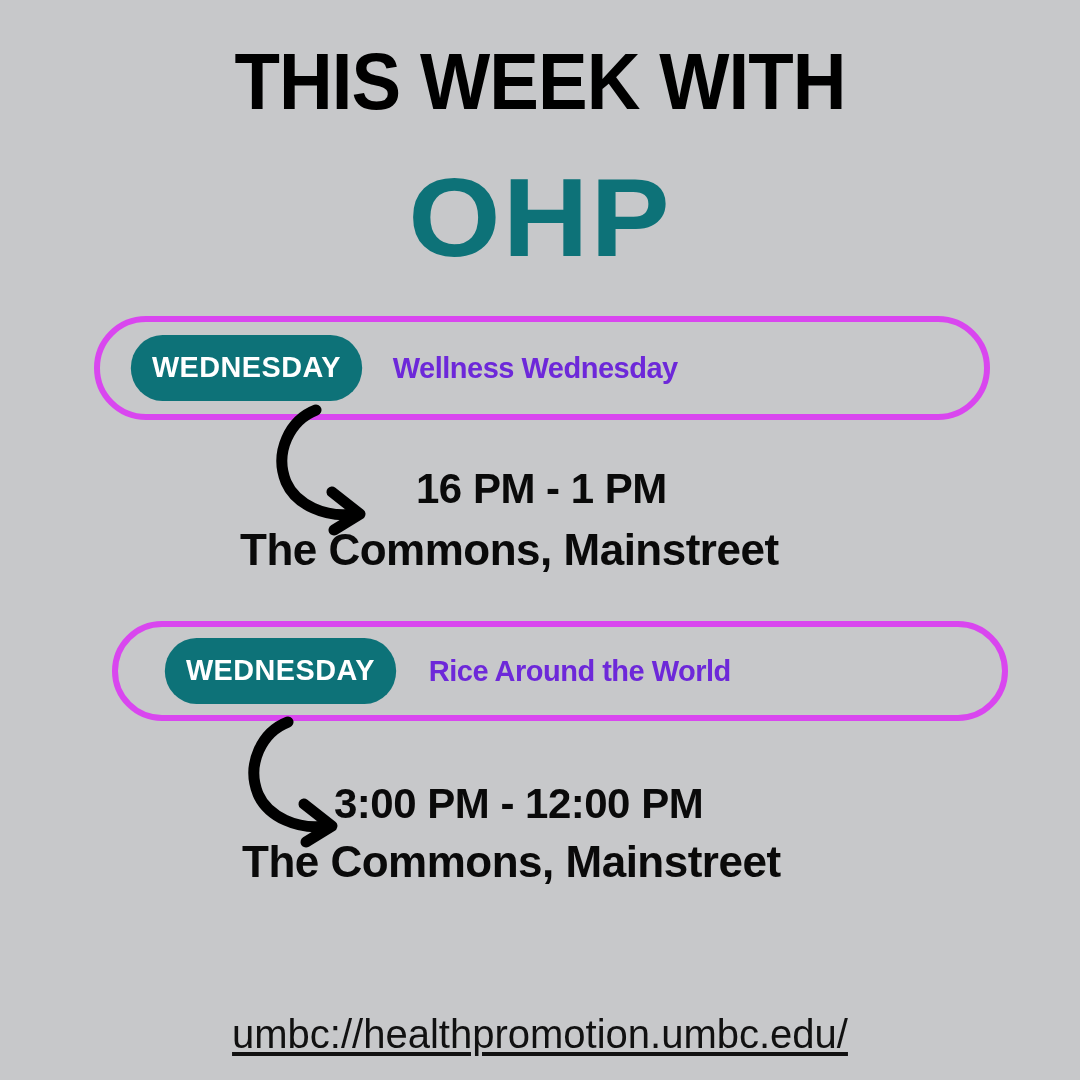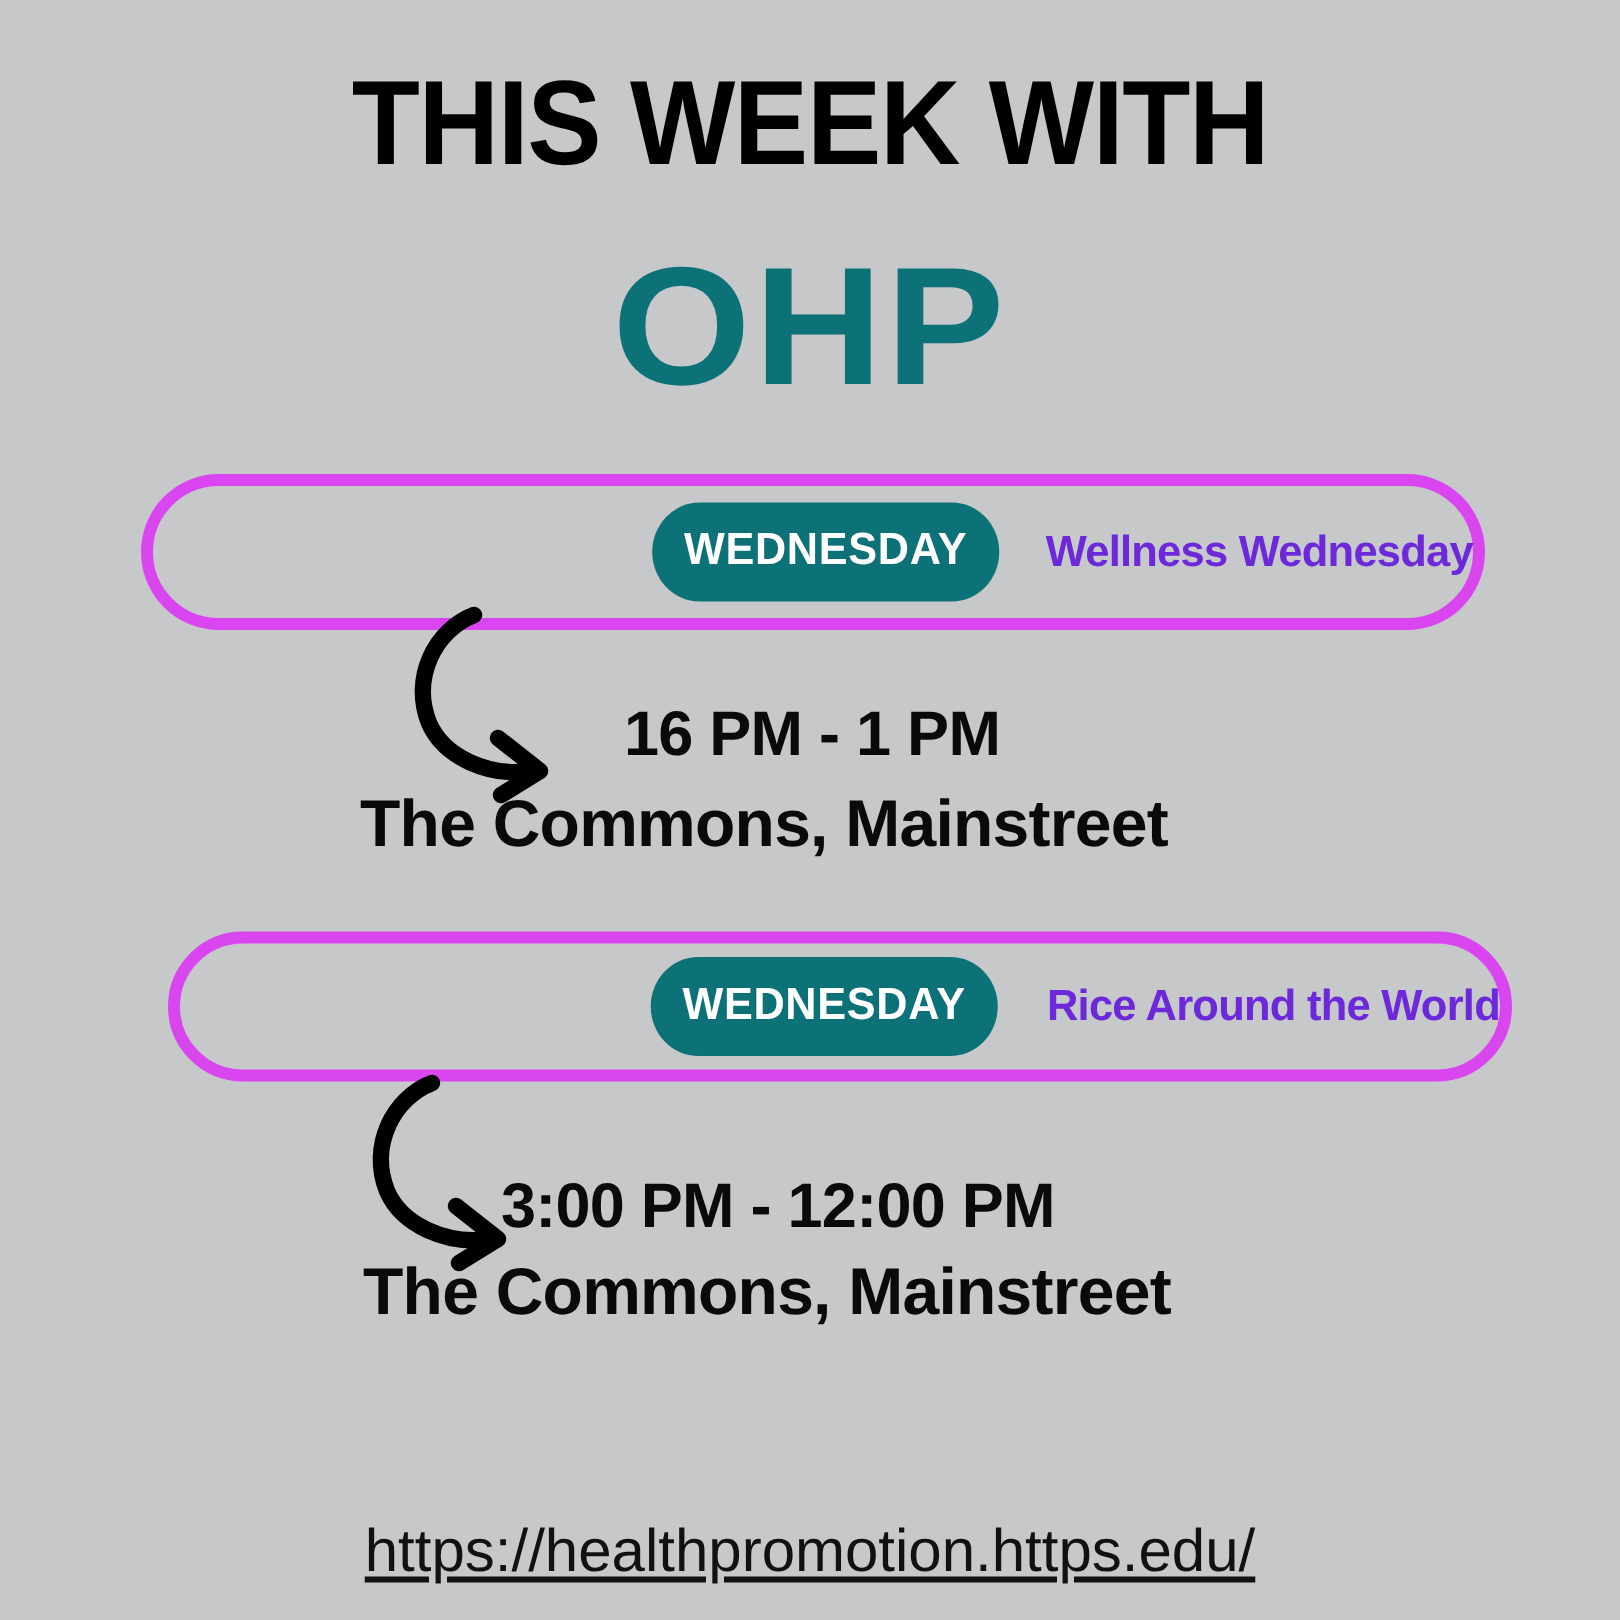--- a/index.html
+++ b/index.html
@@ -55,26 +55,25 @@
   }
 
   
   .event {
     position: absolute;
   }
 
   .card {
     position: absolute;
     box-sizing: border-box;
-    border: 8px solid #d946ef;
+    border: 6px solid #d946ef;
     border-radius: 999px;
     background: transparent;
     display: flex;
     align-items: center;
-    justify-content: flex-end;
   }
 
   .day-badge {
     background: #0d7278;
     border-radius: 999px;
     color: #ffffff;
     font-family: "Liberation Sans Narrow", "Liberation Sans", sans-serif;
     font-weight: 700;
     font-size: 30px;
     letter-spacing: 0.5px;
@@ -168,15 +167,15 @@
     <svg class="arrow" style="left:240px; top:716px;" width="110" height="130" viewBox="0 0 110 130">
       <path d="M 48 6 C 22 16 6 48 18 78 C 28 101 58 114 86 110" fill="none" stroke="#000000" stroke-width="11" stroke-linecap="round"></path>
       <path d="M 64 88 L 92 110 L 66 126" fill="none" stroke="#000000" stroke-width="11" stroke-linecap="round" stroke-linejoin="round"></path>
     </svg>
 
     <div class="detail detail-time" style="left:334px; top:783px;">3:00 PM - 12:00 PM</div>
 
     <div class="detail detail-loc" style="left:242px; top:840px;">The Commons, Mainstreet</div>
   </div>
 
-  <div class="footer-link">https://healthpromotion.https.edu/</div>
+  <div class="footer-link">umbc://healthpromotion.umbc.edu/</div>
 
 </div>
 
 </body></html>

